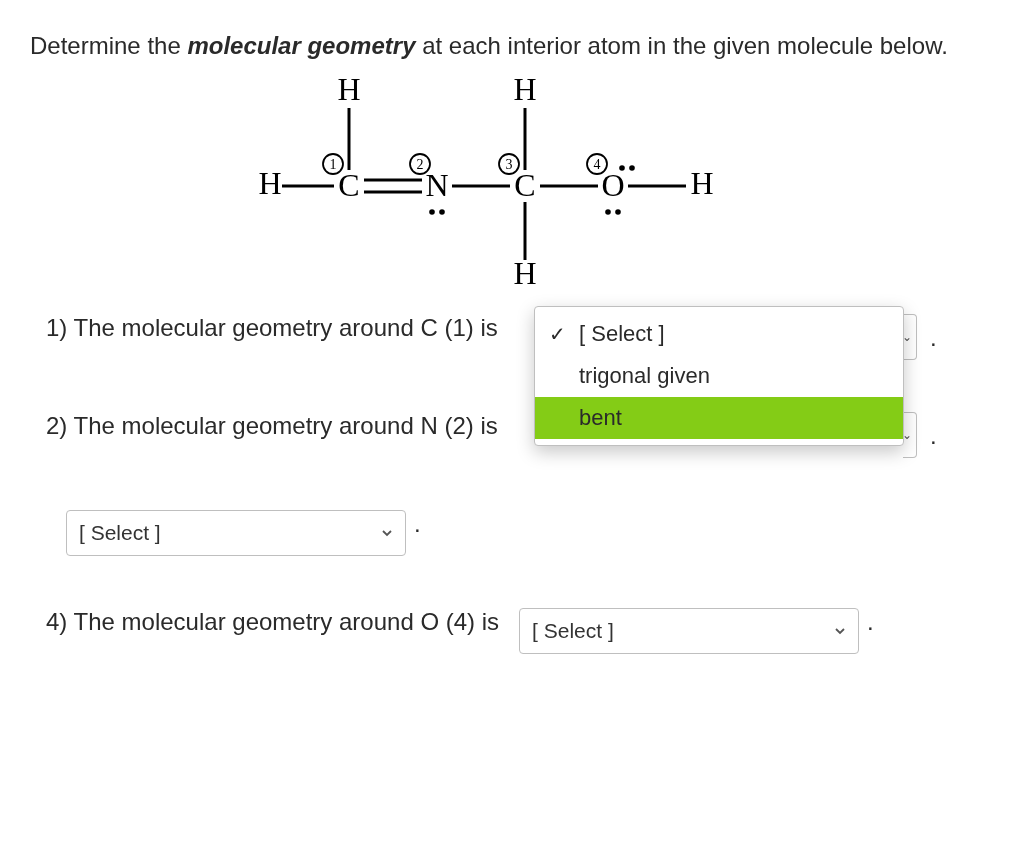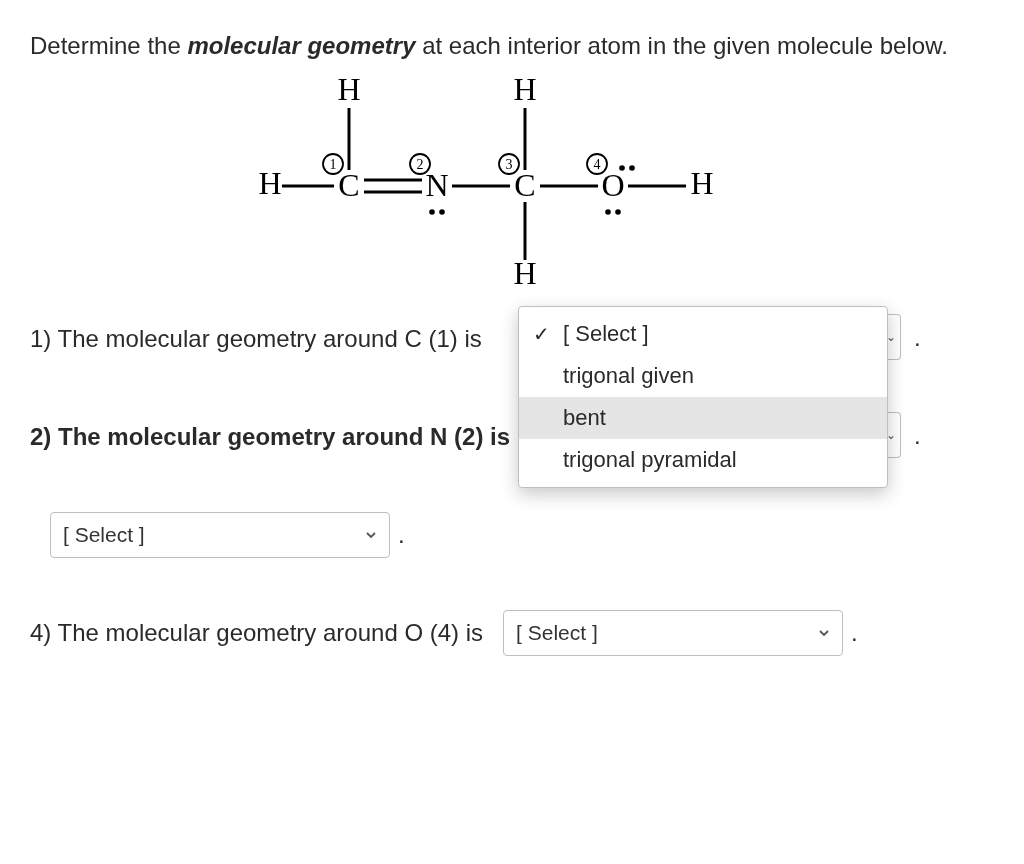--- a/index.html
+++ b/index.html
@@ -28,22 +28,22 @@
     margin: 6px auto 18px auto;
     position: relative;
   }
   .questions {
     position: relative;
     font-size: 24px;
     color: #2a2a2a;
   }
   .qrow {
     display: flex;
-    align-items: center;
-    margin: 0 0 48px 0;
+    align-items: flex-start;
+    margin: 0 0 48px 16px;
     position: relative;
     min-height: 50px;
   }
   .qtext {
     white-space: nowrap;
     overflow: hidden;
   }
   .gap { flex: 0 0 8px; }
   .select {
     border: 1px solid #bfbfbf;
@@ -95,21 +95,21 @@
   .dd-item.selected::before {
     content: "✓";
     position: absolute;
     left: 14px;
     top: 50%;
     transform: translateY(-52%);
     font-size: 20px;
     color: #2a2a2a;
   }
   .dd-item.hover {
-    background: #e5e5e5;
+    background: #84cc16;
   }
   
 
   
   .sliver {
     position: absolute;
     border-right: 1px solid #bfbfbf;
     border-top: 1px solid #bfbfbf;
     border-bottom: 1px solid #bfbfbf;
     border-radius: 0 4px 4px 0;
@@ -197,31 +197,30 @@
 
   <div class="questions">
 
     <div class="qrow">
       <span class="qtext" style="max-width:470px;">1) The molecular geometry around C (1) is</span>
 
       <div class="dropdown">
         <div class="dd-item selected">[ Select ]</div>
         <div class="dd-item">trigonal given</div>
         <div class="dd-item hover">bent</div>
-        <div class="dd-item">trigonal pyramidal</div>
       </div>
 
       <div class="sliver" style="left:857px; top:0;">
         <span class="tiny-chev">⌄</span>
       </div>
       <span class="period" style="position:absolute; left:876px; top:10px;">.</span>
     </div>
 
     <div class="qrow">
-      <span class="qtext" style="max-width:480px;font-weight:bold;">2) The molecular geometry around N (2) is</span>
+      <span class="qtext" style="max-width:480px;">2) The molecular geometry around N (2) is</span>
       <div class="sliver" style="left:857px; top:0;">
         <span class="tiny-chev">⌄</span>
       </div>
       <span class="period" style="position:absolute; left:876px; top:10px;">.</span>
     </div>
 
     <div class="qrow">
       <span class="gap"></span>
       <div class="select" style="margin-left:12px;">
         <span>[ Select ]</span>

